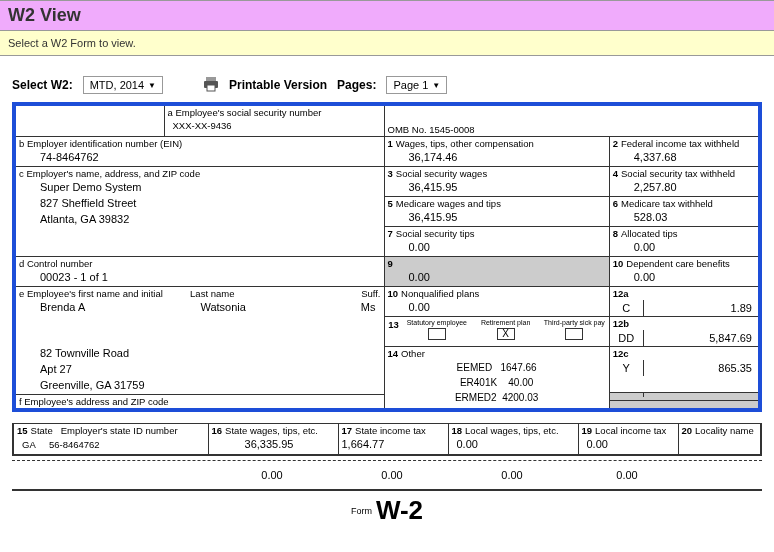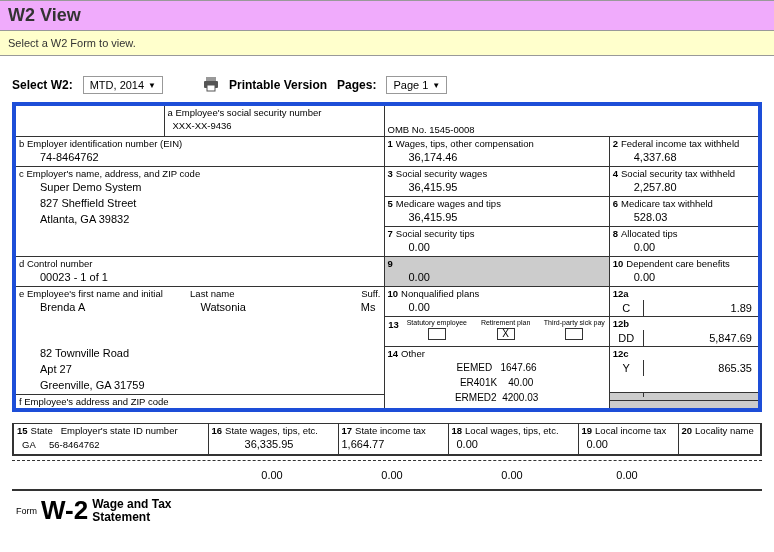--- a/index.html
+++ b/index.html
@@ -20,21 +20,21 @@
 .grey { background: #ccc; }
 .b13 { display: flex; padding: 2px; gap: 4px; }
 .b13 > div { flex: 1; font-size: 7px; text-align: center; }
 .b13 .cb { display:inline-block;border: 1px solid #333; width: 18px; height: 12px; margin-top: 2px; font-size:10px;line-height:10px; }
 .b12row { display: flex; }
 .b12row .code { border-right: 1px solid #333; width: 34px; padding: 2px 4px; text-align:center; }
 .b12row .amt { flex: 1; padding: 2px 6px; text-align: right; }
 .b14 { font-size: 10px; padding: 2px 8px; }
 .foot { border: 2px solid #333; border-top: none; margin: 0 12px; border-collapse: collapse; width: calc(100% - 24px); }
 .divider { border-top:1px dashed #333; margin: 4px 12px; }
-.bottom { display: flex; align-items: center; margin: 4px 16px; justify-content: flex-start; }
+.bottom { display: flex; align-items: center; margin: 4px 16px; justify-content: center; }
 .formw2 { display: flex; align-items: center; gap: 4px; }
 .formw2 .sm { font-size: 9px; }
 .formw2 .big { font-size: 26px; font-weight: 900; }
 .formw2 .desc { font-size: 12px; font-weight: bold; line-height: 1.05; }
 .year { font-size: 26px; font-weight: 900; }
 .irs { font-size: 9px; }
 </style>
 </head>
 <body>
 
@@ -260,18 +260,14 @@
   <td></td>
 </tr>
 </tbody>
   </table>
 <div style="border-top:2px solid #333;margin:4px 12px 0"></div>
 
 <div class="bottom">
   <div class="formw2">
     <span class="sm">Form</span>
     <span class="big">W-2</span>
-    <div class="desc">
-      <div>Wage and Tax</div>
-      <div>Statement</div>
-    </div>
   </div>
 </div>
 
 </body></html>

